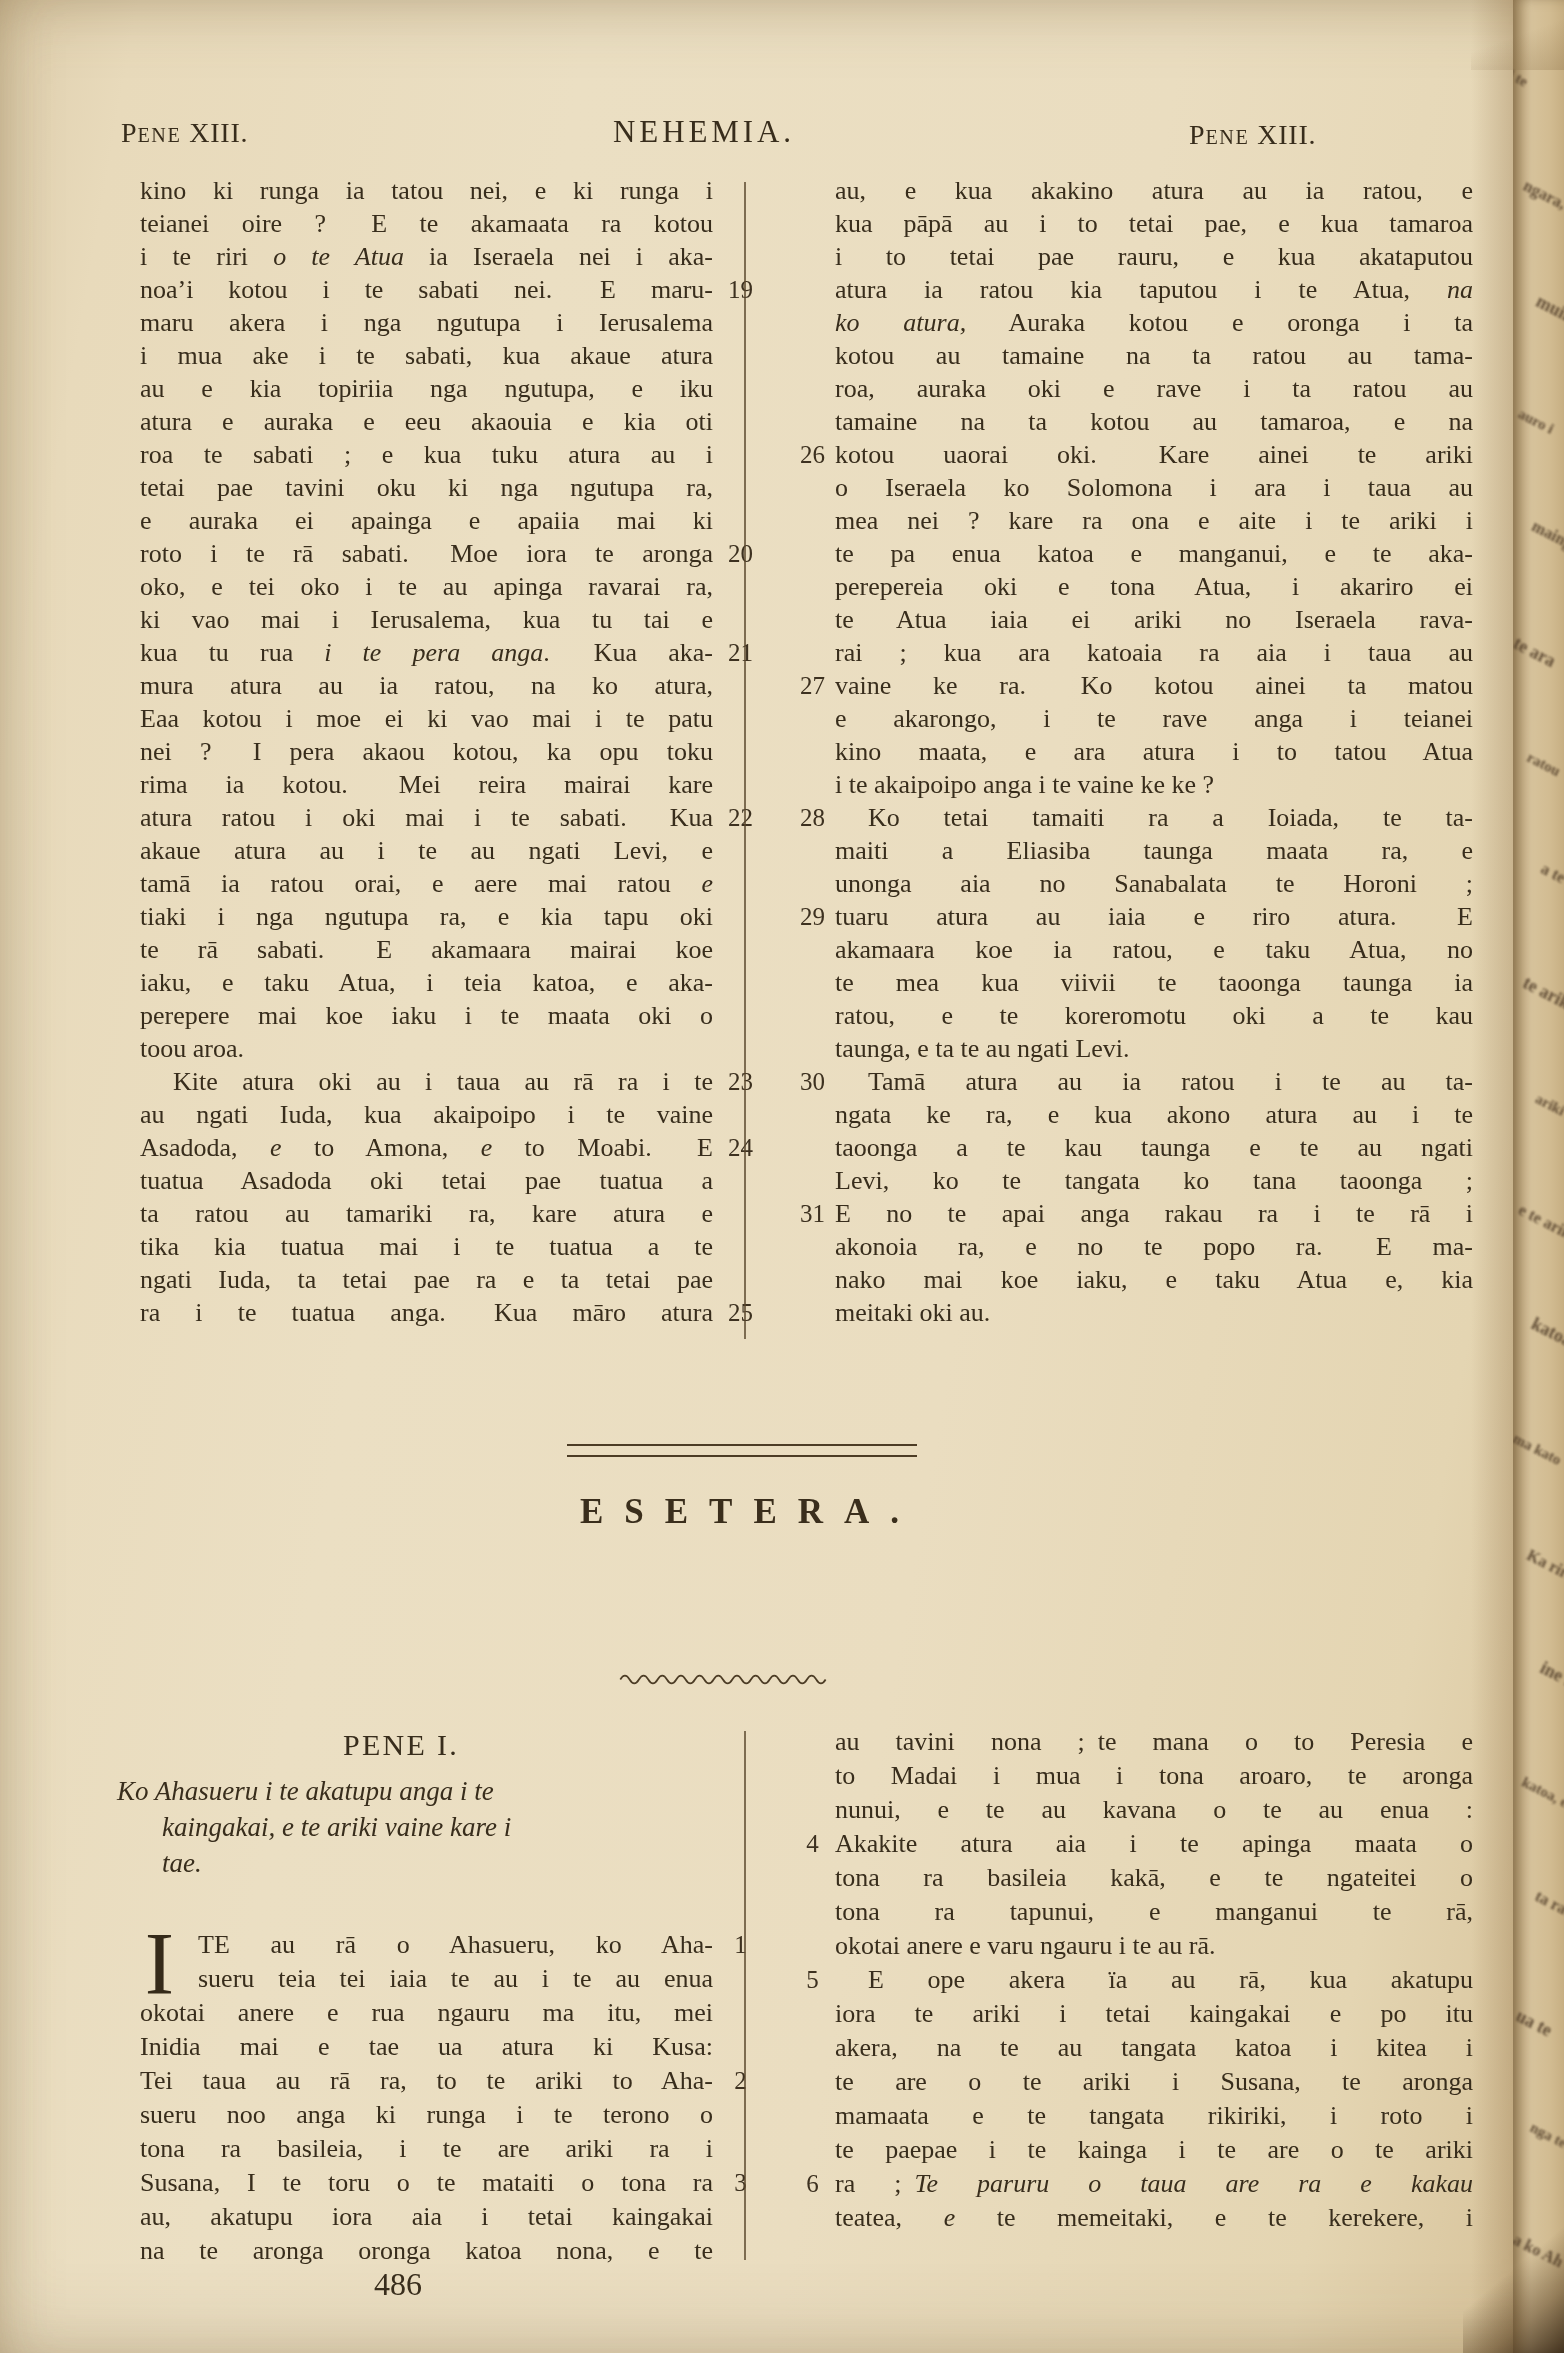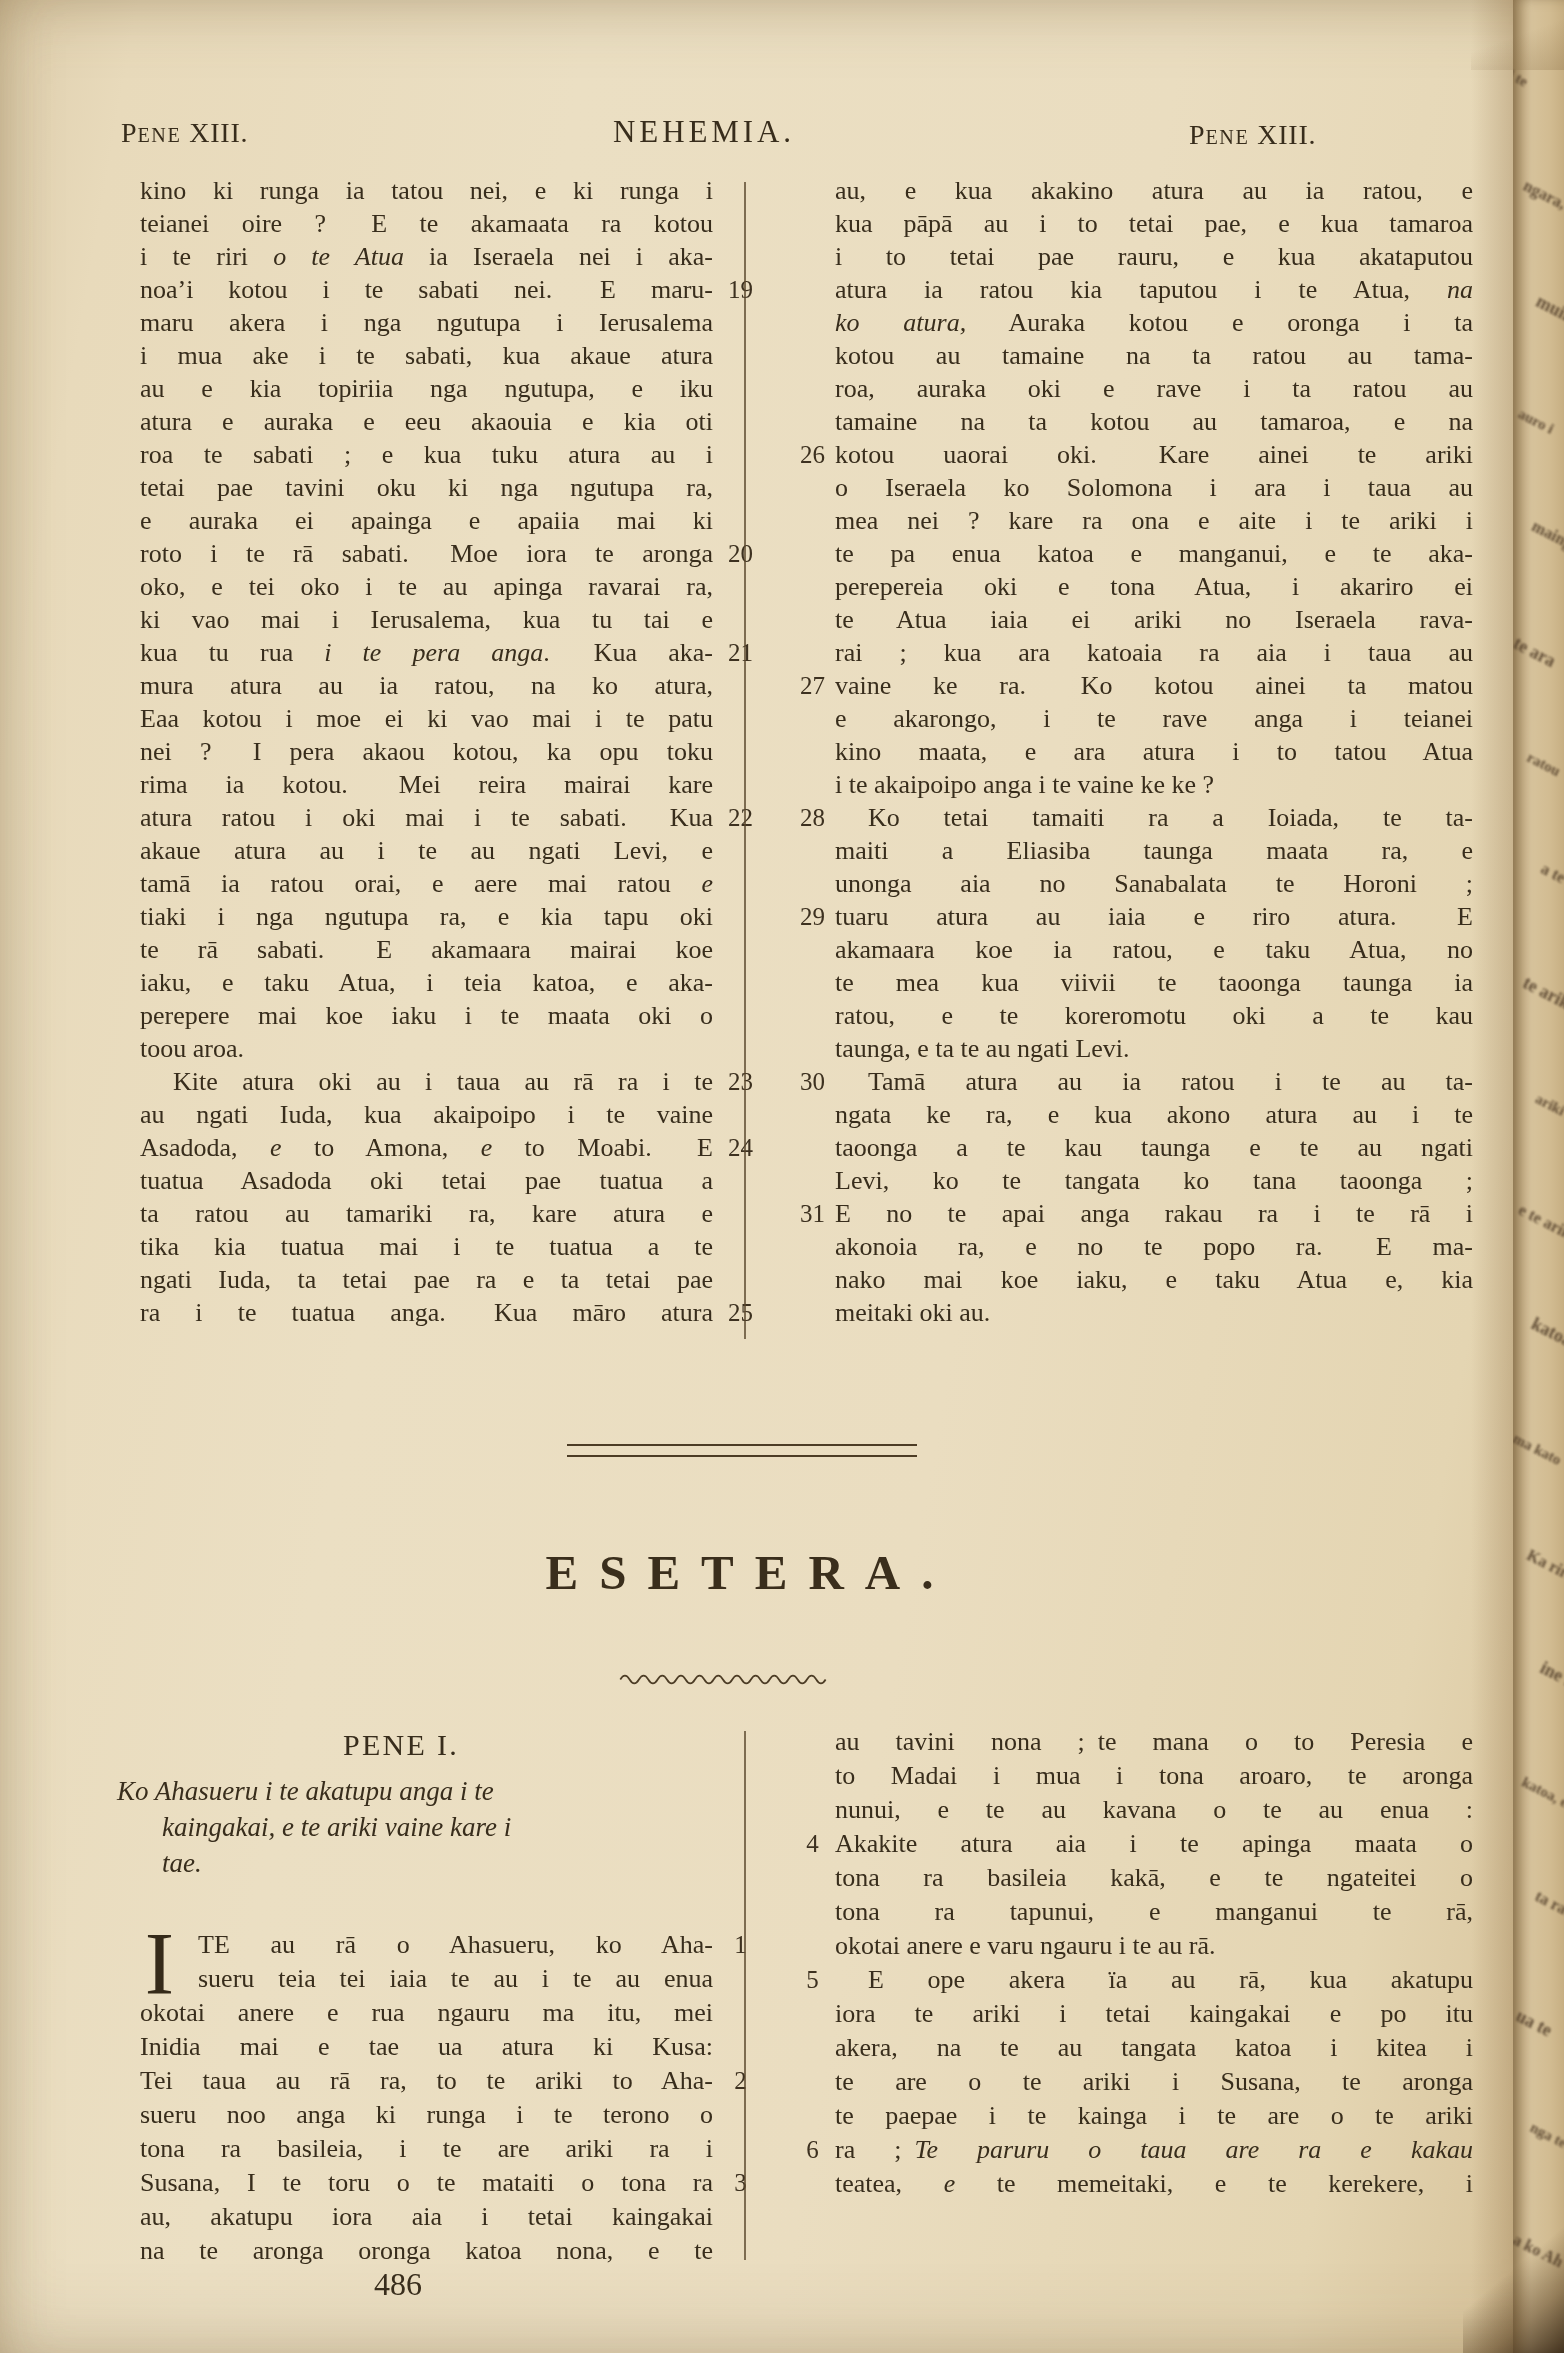--- a/index.html
+++ b/index.html
@@ -21,22 +21,22 @@
   .txt.ind{text-indent:33px;}
   .txt.dc{padding-left:58px;}
   .num{font-size:25px;color:#3d3120;}
   .col-L .num{width:55px;text-align:center;}
   .col-R .num{width:53px;text-align:center;padding-left:7.8px;box-sizing:border-box;}
   .i{font-style:italic;}
   .divider{position:absolute;width:1.6px;background:rgba(88,69,43,.75);}
   
   .rule2{position:absolute;left:567px;top:1444px;width:350px;height:8.6px;
          border-top:2.3px solid #4c3c25;border-bottom:2.3px solid #4c3c25;}
-  .book-title{position:absolute;top:1544px;left:750px;transform:translateX(-50%);
-         font-size:49px;font-weight:bold;letter-spacing:21px;color:#3a2e1c;white-space:nowrap;}
+  .book-title{position:absolute;top:1492px;left:750px;transform:translateX(-50%);
+         font-size:35px;font-weight:bold;letter-spacing:21px;color:#3a2e1c;white-space:nowrap;}
   .squiggle{position:absolute;left:618px;top:1671px;}
   .pene{position:absolute;top:1728px;left:401px;transform:translateX(-50%);
          font-size:30px;letter-spacing:2.3px;white-space:nowrap;}
   
   .summary{position:absolute;left:117px;top:1773px;width:583px;font-style:italic;
            font-size:27px;line-height:36px;}
   .summary .hang{padding-left:45px;}
   
   .dropcap{position:absolute;left:4.7px;top:1.6px;font-size:88px;line-height:67px;color:#352a19;}
   .pageno{position:absolute;left:111px;width:574px;top:2266px;text-align:center;font-size:32px;}
@@ -442,20 +442,24 @@
         <div class="num"></div>
         <div class="txt"><span>iora te ariki i tetai kaingakai e po itu</span></div>
       </div>
       <div class="row">
         <div class="num"></div>
         <div class="txt"><span>akera, na te au tangata katoa i kitea i</span></div>
       </div>
       <div class="row">
         <div class="num"></div>
         <div class="txt"><span>te are o te ariki i Susana, te aronga</span></div>
+      </div>
+      <div class="row">
+        <div class="num"></div>
+        <div class="txt"><span>mamaata e te tangata rikiriki, i roto i</span></div>
       </div>
       <div class="row">
         <div class="num"></div>
         <div class="txt"><span>te paepae i te kainga i te are o te ariki</span></div>
       </div>
       <div class="row">
         <div class="num">6</div>
         <div class="txt"><span>ra ; </span><span class="i">Te paruru o taua are ra e kakau</span></div>
       </div>
       <div class="row">

